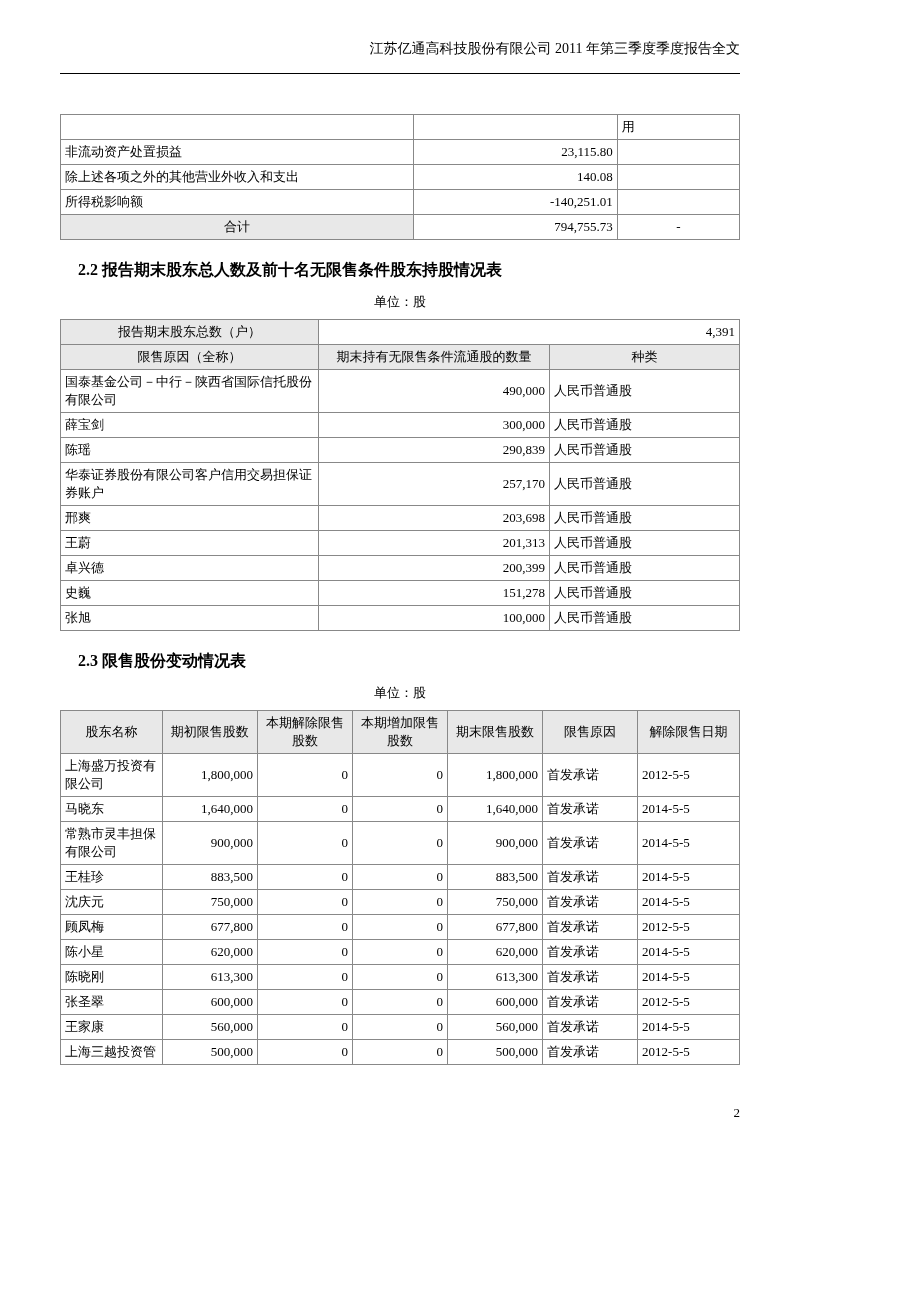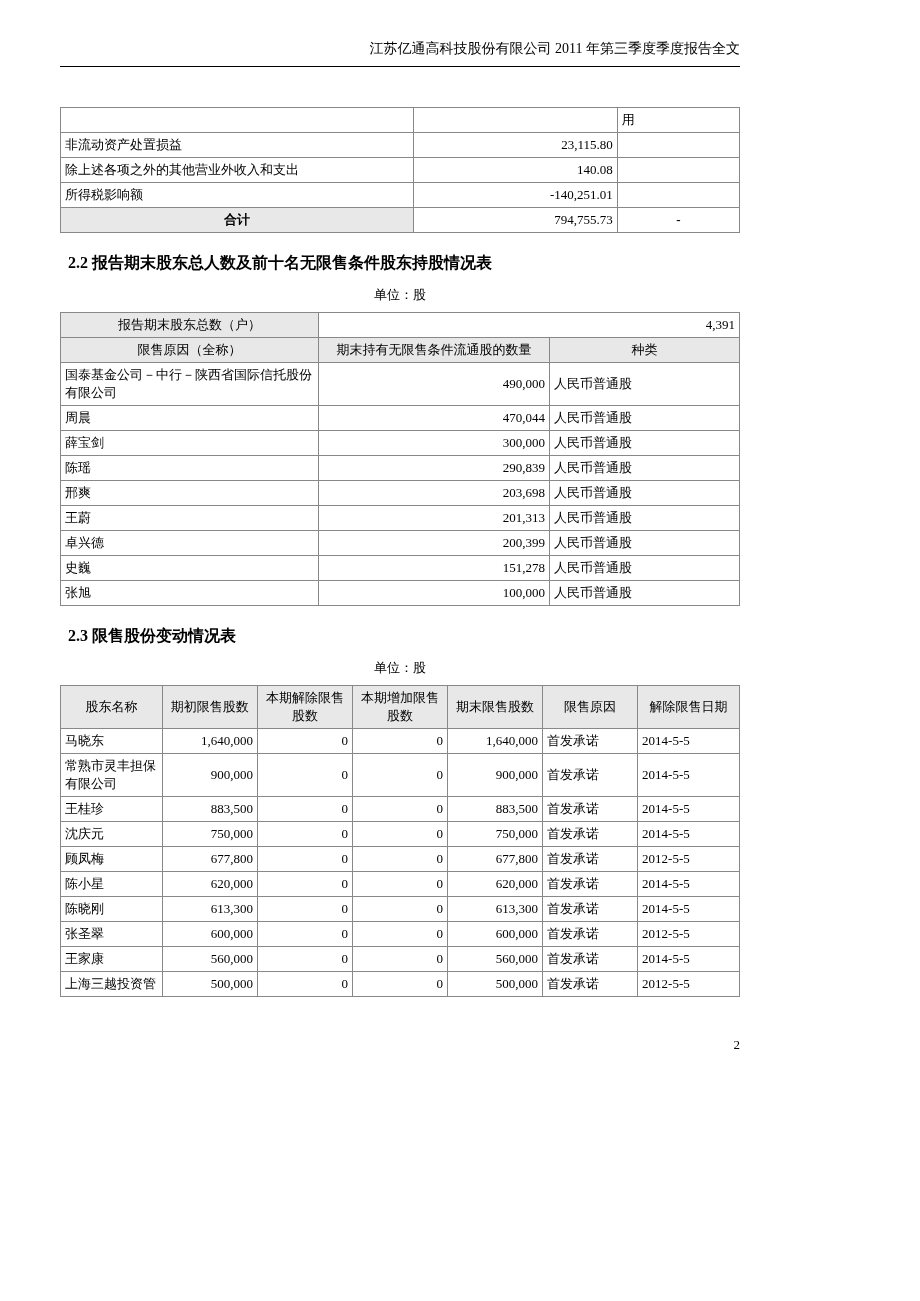--- a/index.html
+++ b/index.html
@@ -9,27 +9,27 @@
     background: #fff;
     margin: 0;
     padding: 40px 60px 60px 60px;
     width: 800px;
     box-sizing: border-box;
   }
   .header-line {
     text-align: right;
     font-size: 14px;
     border-bottom: 1px solid #000;
-    padding-bottom: 8px;
+    padding-bottom: 15px;
     margin-bottom: 40px;
   }
   h2 {
     font-size: 16px;
     font-weight: bold;
-    margin: 20px 0 12px 8px;
+    margin: 20px 0 12px 18px;
   }
   .unit {
     text-align: center;
     font-size: 13px;
     margin: 8px 0;
   }
   table {
     border-collapse: collapse;
     width: 100%;
     table-layout: fixed;
@@ -41,21 +41,21 @@
     font-size: 13px;
     font-weight: normal;
     vertical-align: middle;
     overflow: hidden;
   }
   th {
     background: #e8e8e8;
   }
   .left { text-align: left; }
   .right { text-align: right; }
-  .center { text-align: center; font-weight: bold; }
+  .center { text-align: center; }
   .page-num {
     text-align: right;
     font-size: 13px;
     margin-top: 40px;
   }
 </style>
 </head>
 <body>
 
 <div class="header-line">江苏亿通高科技股份有限公司 2011 年第三季度季度报告全文</div>
@@ -119,32 +119,32 @@
     <th>种类</th>
   </tr>
   </tbody>
     <tbody id="t2-body">
       <tr>
         <td class="left">国泰基金公司－中行－陕西省国际信托股份有限公司</td>
         <td class="right">490,000</td>
         <td class="left">人民币普通股</td>
       </tr>
       <tr>
-        <td class="left">周晨</td>
-        <td class="right">470,044</td>
-        <td class="left">人民币普通股</td>
-      </tr>
-      <tr>
         <td class="left">薛宝剑</td>
         <td class="right">300,000</td>
         <td class="left">人民币普通股</td>
       </tr>
       <tr>
         <td class="left">陈瑶</td>
         <td class="right">290,839</td>
+        <td class="left">人民币普通股</td>
+      </tr>
+      <tr>
+        <td class="left">华泰证券股份有限公司客户信用交易担保证券账户</td>
+        <td class="right">257,170</td>
         <td class="left">人民币普通股</td>
       </tr>
       <tr>
         <td class="left">邢爽</td>
         <td class="right">203,698</td>
         <td class="left">人民币普通股</td>
       </tr>
       <tr>
         <td class="left">王蔚</td>
         <td class="right">201,313</td>
@@ -187,20 +187,29 @@
     <th>期初限售股数</th>
     <th>本期解除限售股数</th>
     <th>本期增加限售股数</th>
     <th>期末限售股数</th>
     <th>限售原因</th>
     <th>解除限售日期</th>
   </tr>
   </tbody>
     <tbody id="t3-body">
       <tr>
+        <td class="left">上海盛万投资有限公司</td>
+        <td class="right">1,800,000</td>
+        <td class="right">0</td>
+        <td class="right">0</td>
+        <td class="right">1,800,000</td>
+        <td class="left">首发承诺</td>
+        <td class="left">2012-5-5</td>
+      </tr>
+      <tr>
         <td class="left">马晓东</td>
         <td class="right">1,640,000</td>
         <td class="right">0</td>
         <td class="right">0</td>
         <td class="right">1,640,000</td>
         <td class="left">首发承诺</td>
         <td class="left">2014-5-5</td>
       </tr>
       <tr>
         <td class="left">常熟市灵丰担保有限公司</td>

